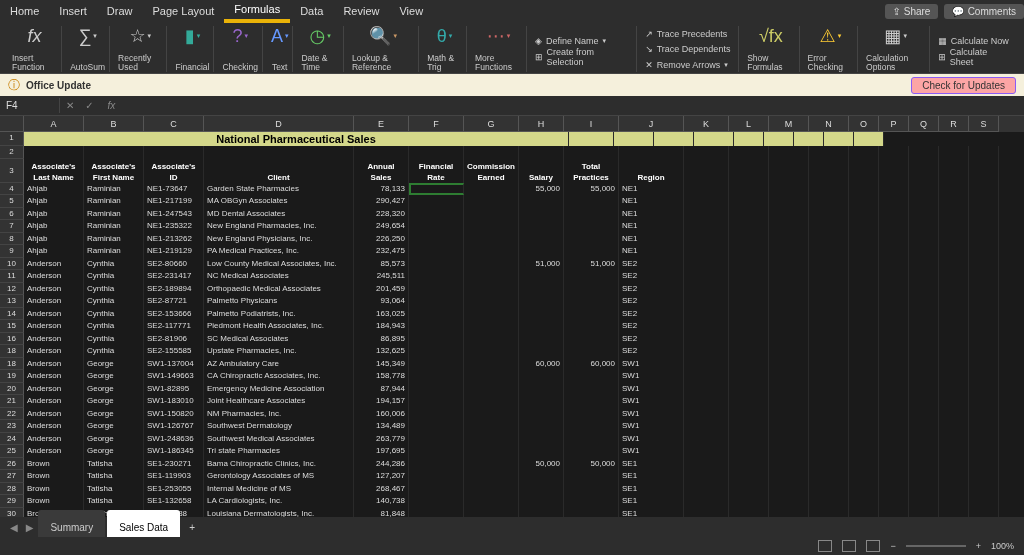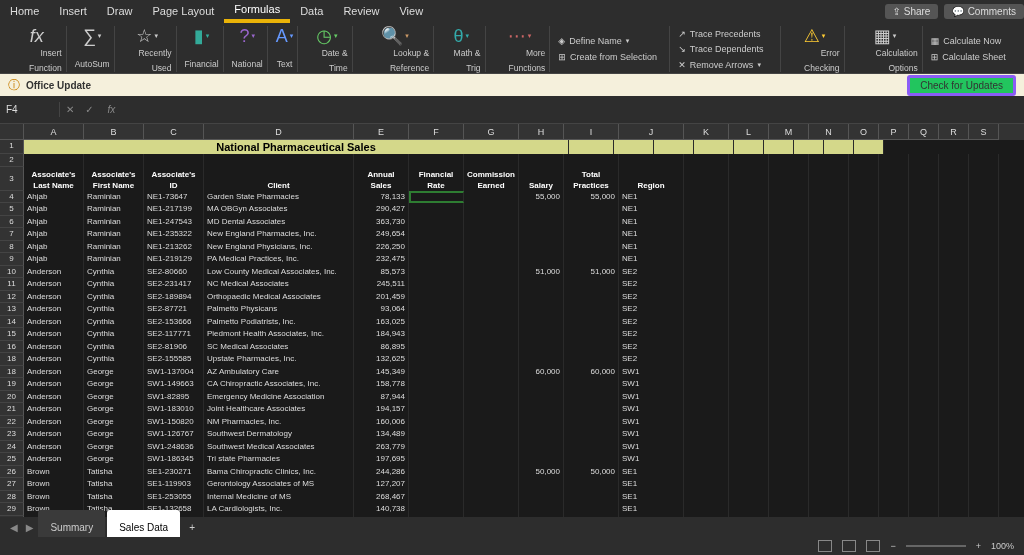--- a/index.html
+++ b/index.html
@@ -6,29 +6,29 @@
 body { background:#1a1a1a; color:#ddd; width:1024px; height:555px; overflow:hidden; font-size:10px; }
 .tabs { background:#2d2d2d; display:flex; align-items:center; padding:0 0; height:22px; }
 .tabs .tab { padding:4px 10px; font-size:11px; color:#ddd; cursor:pointer; }
 .tabs .tab.active { border-bottom:4px solid #eab308; color:#fff; }
 .tabs .spacer { flex:1; }
 .tabs .btn { background:#555; border-radius:3px; padding:2px 8px; font-size:10px; margin-left:6px; display:flex; align-items:center; gap:4px; cursor:pointer; }
 .ribbon { background:#2d2d2d; display:flex; align-items:flex-start; padding:4px 8px 2px; height:52px; gap:4px; border-bottom:1px solid #444; }
 .rgrp { display:flex; flex-direction:column; align-items:center; font-size:8.5px; color:#ccc; padding:0 4px; border-right:1px solid #444; height:46px; justify-content:space-between; }
 .rgrp:last-child { border-right:none; }
 .rgrp .ico { font-size:18px; line-height:20px; display:flex; align-items:center; gap:2px; }
-.rgrp .lbl { text-align:right; line-height:15px; }
+.rgrp .lbl { text-align:left; line-height:9px; }
 .rgrp.wide { flex-direction:column; align-items:flex-start; justify-content:center; gap:3px; }
 .rgrp .row { display:flex; align-items:center; gap:4px; font-size:9px; }
 .carrot { font-size:7px; }
 .update-bar { background:#f5f0dc; color:#333; display:flex; align-items:center; padding:3px 8px; height:22px; font-size:10px; }
 .update-bar .info-ico { color:#c77d00; margin-right:6px; font-size:12px; }
 .update-bar .spacer { flex:1; }
-.update-bar .chkbtn { background:#22c55e; border:3px solid #8b5cf6; border-radius:3px; padding:2px 10px; font-size:10px; cursor:pointer; color:#333; }
-.fbar { background:#2d2d2d; display:flex; align-items:center; height:28px; border-bottom:1px solid #444; }
+.update-bar .chkbtn { background:#fca5a5; border:1px solid #8b5cf6; border-radius:3px; padding:2px 10px; font-size:10px; cursor:pointer; color:#333; }
+.fbar { background:#2d2d2d; display:flex; align-items:center; height:20px; border-bottom:1px solid #444; }
 .fbar .cellref { width:60px; border-right:1px solid #444; padding:2px 6px; font-size:10px; }
 .fbar .fxctl { padding:0 6px; color:#888; font-size:10px; letter-spacing:4px; }
 .fbar .fx { font-style:italic; color:#888; padding:0 4px; }
 .sheet { position:relative; background:#1a1a1a; height:420px; overflow:hidden; }
 .colhdr { display:flex; background:#333; height:16px; }
 .colhdr .corner { width:24px; background:#333; border-right:1px solid #555; border-bottom:1px solid #555; }
 .colhdr .ch { text-align:center; font-size:9px; color:#ddd; border-right:1px solid #555; border-bottom:1px solid #555; line-height:16px; }
 .rows { display:flex; flex-direction:column; }
 .row { display:flex; height:12.5px; }
 .row .rh { width:24px; background:#333; color:#ddd; font-size:8px; text-align:center; line-height:12.5px; border-right:1px solid #555; border-bottom:1px solid #444; }
@@ -82,21 +82,21 @@
       <span class="ico">☆<span class="carrot">▾</span></span>
       <span class="lbl">Recently
 Used</span>
     </div>
   <div class="rgrp">
       <span class="ico" style="color:#3a9">▮<span class="carrot">▾</span></span>
       <span class="lbl">Financial</span>
     </div>
   <div class="rgrp">
       <span class="ico" style="color:#96c">?<span class="carrot">▾</span></span>
-      <span class="lbl">National</span>
+      <span class="lbl">Checking</span>
     </div>
   <div class="rgrp">
       <span class="ico" style="color:#69f">A<span class="carrot">▾</span></span>
       <span class="lbl">Text</span>
     </div>
   <div class="rgrp">
       <span class="ico" style="color:#6c6">◷<span class="carrot">▾</span></span>
       <span class="lbl">Date &amp;
 Time</span>
     </div>
@@ -117,20 +117,25 @@
     </div>
   <div class="rgrp wide" style="width:130px">
     <div class="row">◈ <span>Define Name</span> <span class="carrot">▾</span></div>
     <div class="row">⊞ <span>Create from Selection</span></div>
   </div>
   <div class="rgrp wide" style="width:120px">
     <div class="row">↗ <span>Trace Precedents</span></div>
     <div class="row">↘ <span>Trace Dependents</span></div>
     <div class="row">✕ <span>Remove Arrows</span> <span class="carrot">▾</span></div>
   </div>
+  <div class="rgrp">
+      <span class="ico" style="color:#cc6">√fx</span>
+      <span class="lbl">Show
+Formulas</span>
+    </div>
   <div class="rgrp">
       <span class="ico" style="color:#fc3">⚠<span class="carrot">▾</span></span>
       <span class="lbl">Error
 Checking</span>
     </div>
   <div class="rgrp">
       <span class="ico">▦<span class="carrot">▾</span></span>
       <span class="lbl">Calculation
 Options</span>
     </div>
@@ -278,21 +283,21 @@
         <div class="cell cQ"></div>
         <div class="cell cR"></div>
         <div class="cell cS"></div>
       </div>
       <div class="row">
         <div class="rh">6</div>
         <div class="cell cA">Ahjab</div>
         <div class="cell cB">Raminian</div>
         <div class="cell cC">NE1-247543</div>
         <div class="cell cD">MD Dental Associates</div>
-        <div class="cell cE num">363,730</div>
+        <div class="cell cE num">228,320</div>
         <div class="cell cF"></div>
         <div class="cell cG"></div>
         <div class="cell cH num"></div>
         <div class="cell cI num"></div>
         <div class="cell cJ">NE1</div>
         <div class="cell cK"></div>
         <div class="cell cL"></div>
         <div class="cell cM"></div>
         <div class="cell cN"></div>
         <div class="cell cO"></div>

